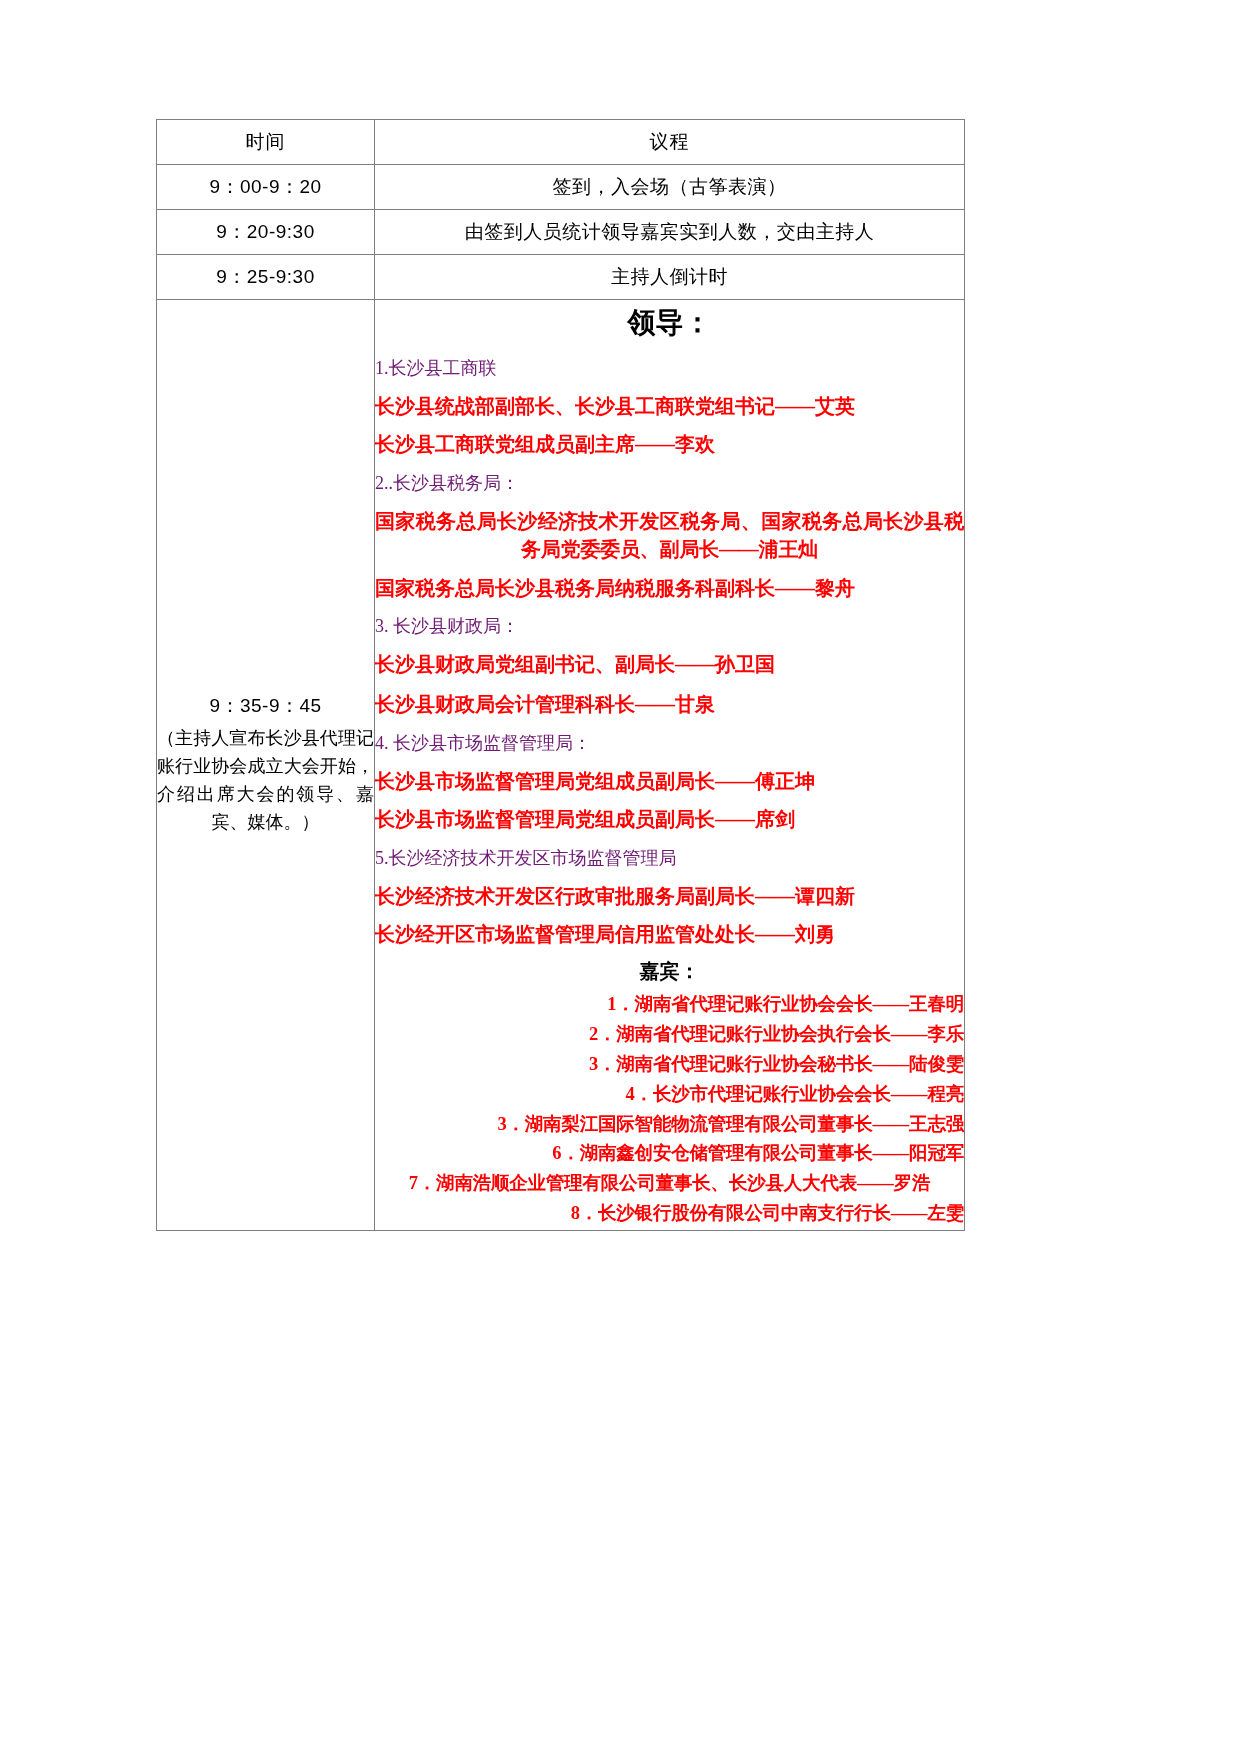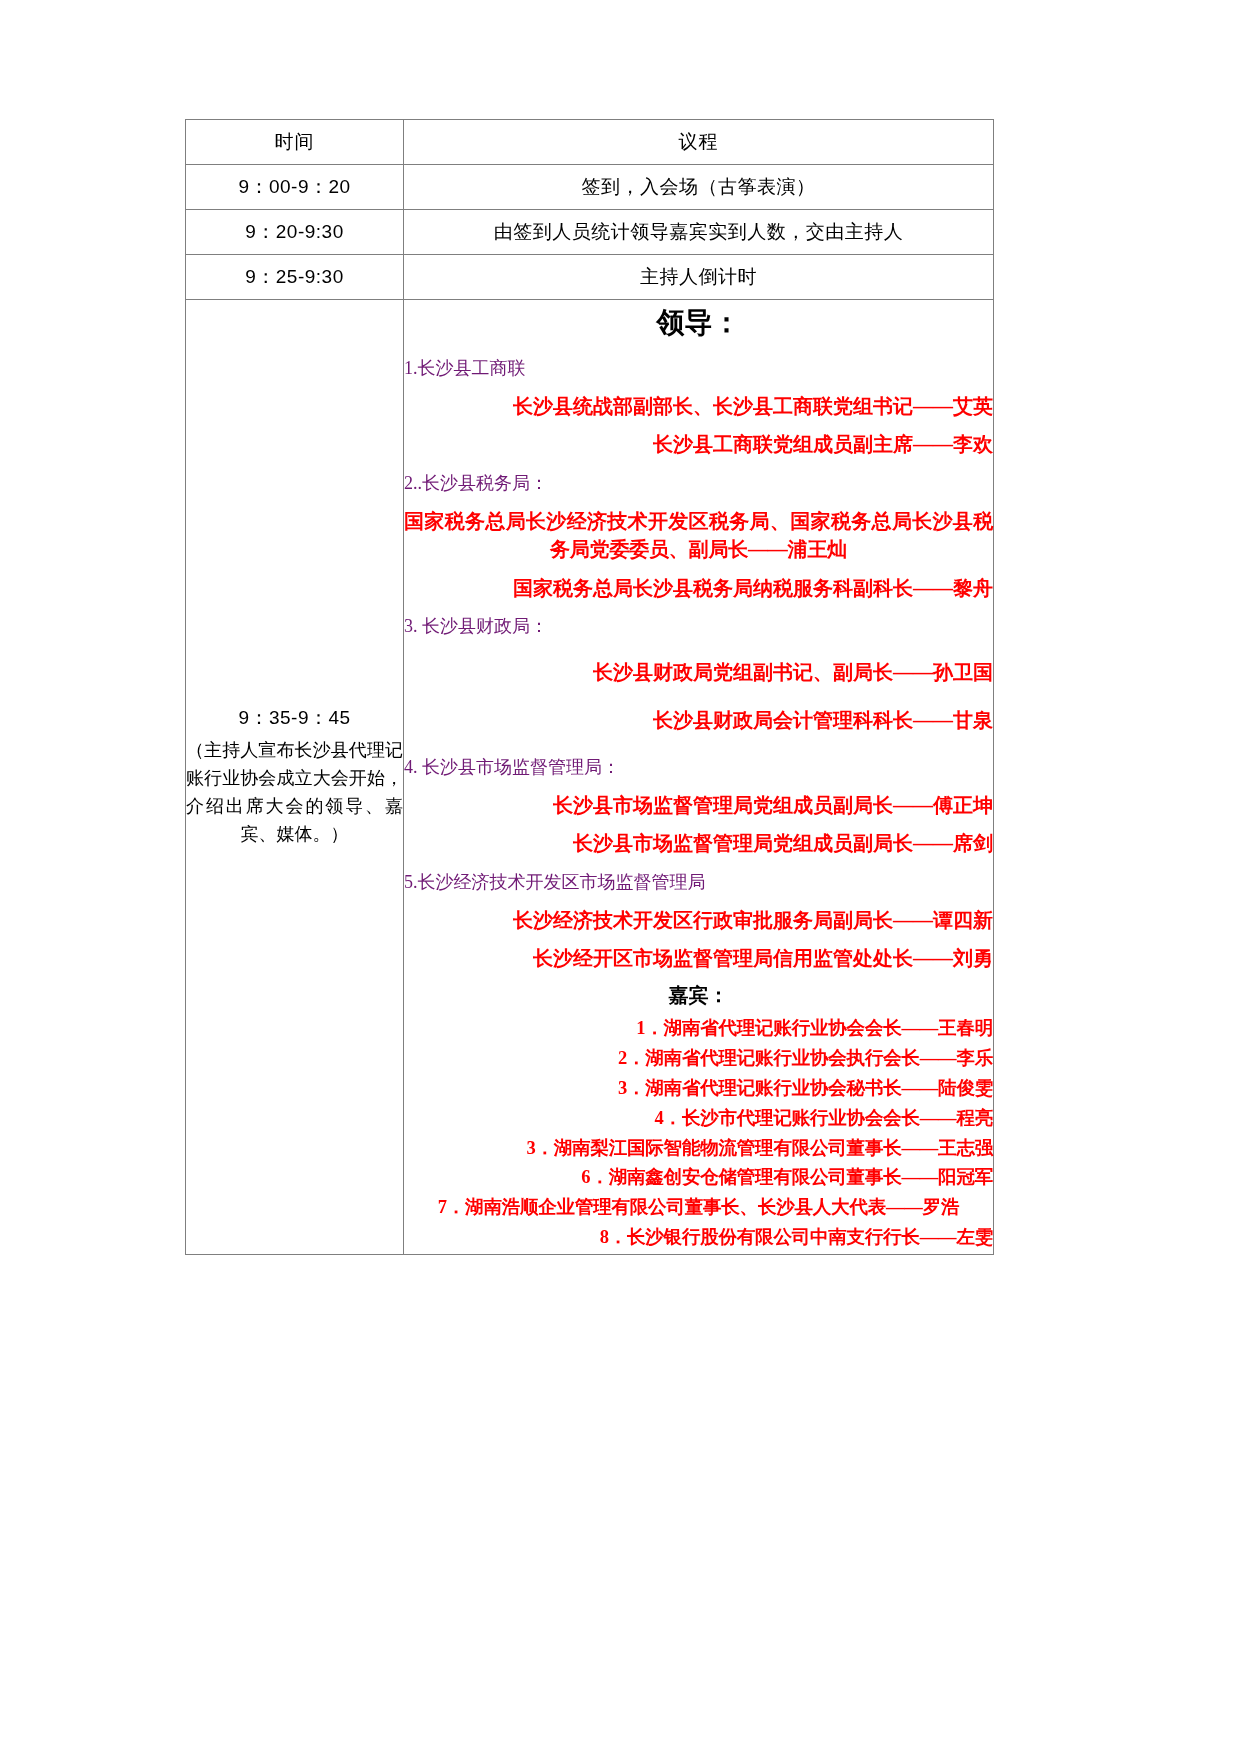--- a/index.html
+++ b/index.html
@@ -16,21 +16,21 @@
   }
   .page {
     position: absolute;
     left: 0; top: 0;
     width: 1240px;
     height: 1754px;
     background: #ffffff;
   }
   .agenda-table {
     position: absolute;
-    left: 185px;
+    left: 156px;
     top: 119px;
     width: 808px;
     border-collapse: collapse;
     table-layout: fixed;
     padding-left: 17px;
   }
   .agenda-table td {
     border: 1px solid #7f7f7f;
     padding: 0;
     vertical-align: middle;
@@ -90,26 +90,26 @@
   .sec-head {
     font-size: 18px;
     text-align: left;
     margin: 12px 0 12px 0;
     color: #701a75;
   }
   .red-line {
     color: #ff0000;
     font-weight: bold;
     font-size: 20px;
-    text-align: right;
+    text-align: left;
     line-height: 1.42;
     margin: 10px 0;
   }
   .red-line.tight {
-    margin: 20px 0;
+    margin: 12px 0;
   }
   .red-wrap {
     color: #ff0000;
     font-weight: bold;
     font-size: 20px;
     line-height: 1.42;
     text-align: justify;
     text-align-last: center;
     margin: 10px 0;
     letter-spacing: -0.2px;

